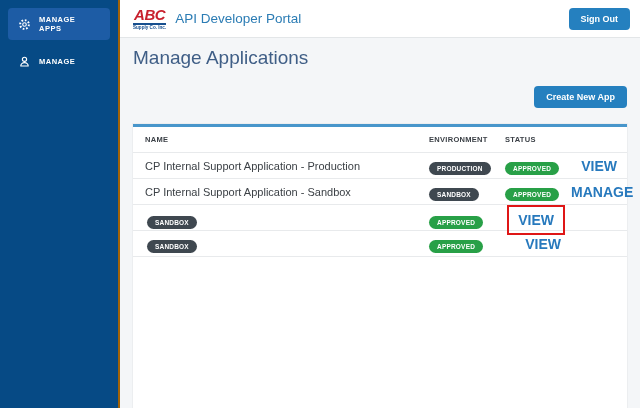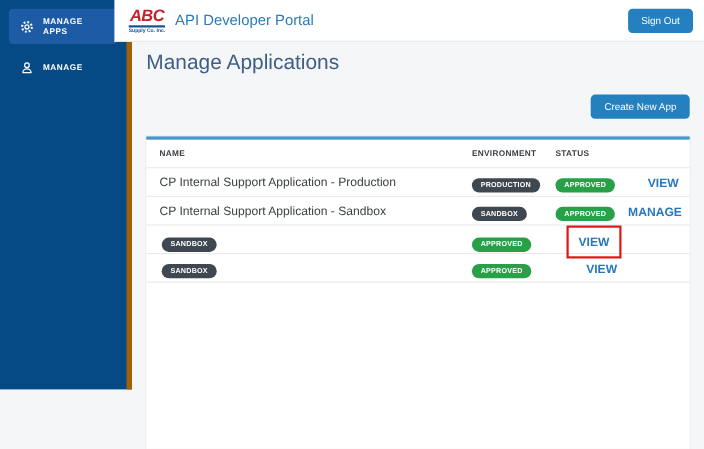--- a/index.html
+++ b/index.html
@@ -4,49 +4,49 @@
 <style>
   * { margin: 0; padding: 0; box-sizing: border-box; }
   html, body {
     width: 640px; height: 408px; overflow: hidden;
     font-family: "Liberation Sans", sans-serif;
     background: #f4f6f8;
   }
 
   
   .sidebar {
-    position: absolute; left: 0; top: 0; width: 120px; height: 354px;
-    background: #064a85; border-right: 5px solid #a16207;
+    position: absolute; left: 0; top: 0; width: 120px; height: 408px;
+    background: #064a85; border-right: 2px solid #a16207;
   }
   .side-item {
     display: flex; align-items: center; gap: 8px;
     margin: 8px; padding: 7px 10px; border-radius: 4px;
     cursor: pointer;
   }
   .side-item.active { background: #1d5ca5; }
   .side-item .icon { width: 13px; height: 13px; flex: 0 0 auto; display: flex; }
   .side-item .label {
     color: #ffffff; font-size: 7.5px; font-weight: bold; letter-spacing: 0.5px;
   }
 
   
   .header {
-    position: absolute; left: 104px; top: 0; right: 0; height: 38px;
+    position: absolute; left: 120px; top: 0; right: 0; height: 38px;
     background: #ffffff; border-bottom: 1px solid #e3e6e8;
     display: flex; align-items: center; padding: 0 10px 0 13px;
   }
   .logo { display: flex; flex-direction: column; align-items: center; line-height: 1; margin-right: 9px; }
   .logo-abc {
     font-size: 15px; font-weight: 900; font-style: italic; color: #c8202d;
     letter-spacing: -0.5px; border-bottom: 2px solid #174f8f; padding: 0 1px 1px 1px;
   }
   .logo-sub { font-size: 4.6px; font-weight: bold; color: #174f8f; margin-top: 1px; white-space: nowrap; }
   .portal-title { font-size: 13.5px; color: #2b7cb4; flex: 1; }
   .btn {
-    background: #2580bf; color: #fff; font-weight: normal; font-size: 9px;
+    background: #2580bf; color: #fff; font-weight: bold; font-size: 9px;
     border: none; border-radius: 4px; padding: 6px 12px; cursor: pointer;
     font-family: "Liberation Sans", sans-serif;
   }
 
   
   .main {
     position: absolute; left: 120px; top: 38px; right: 0; bottom: 0;
     padding: 0 13px; display: flex; flex-direction: column;
   }
   .page-title { font-size: 19px; font-weight: normal; color: #3f5e86; margin-top: 9px; }
@@ -65,21 +65,21 @@
   .cell { padding-left: 12px; }
   .cell.env, .cell.status { padding-left: 14px; }
   .cell.name { font-size: 11px; color: #3c4146; white-space: nowrap; }
   .cell.action { padding-left: 0; padding-right: 10px; text-align: right; }
   .badge {
     display: inline-block; font-size: 6.5px; font-weight: bold; color: #fff;
     padding: 3px 8px; border-radius: 8px; letter-spacing: 0.2px; white-space: nowrap;
   }
   .badge.env-badge { background: #3f4850; }
   .badge.status-badge { background: #28a047; }
-  .link { font-size: 11px; font-weight: bold; color: #2779bd; text-decoration: none; cursor: pointer; }
+  .link { font-size: 14px; font-weight: bold; color: #2779bd; text-decoration: none; cursor: pointer; }
   .action-wrap { display: inline-block; }
   .action-wrap.highlight-box { border: 2px solid #df1616; padding: 4px 9px; margin-right: -4px; }
 </style>
 </head>
 <body>
 
 <nav class="sidebar">
   <div class="side-item active">
     <span class="icon">
       <svg viewBox="0 0 16 16" width="13" height="13">

